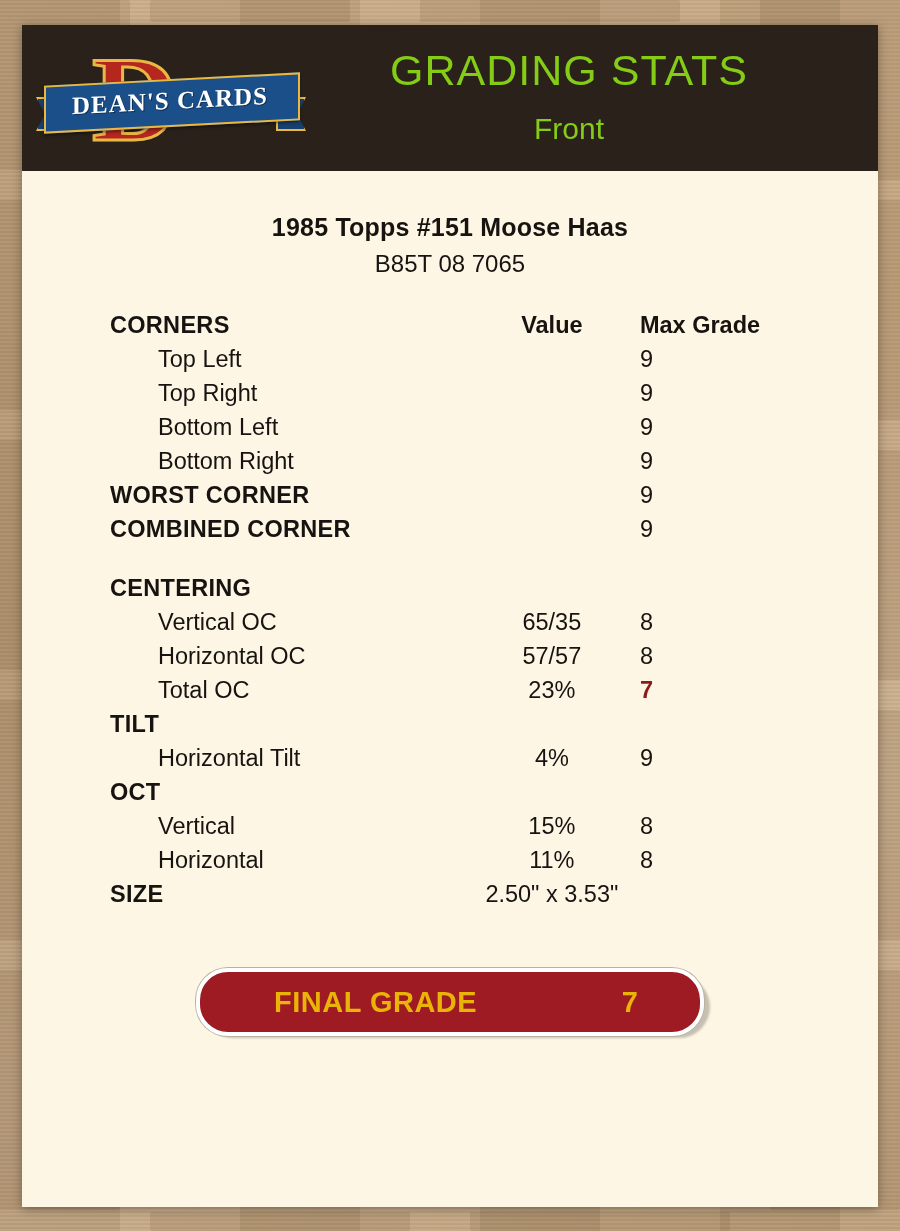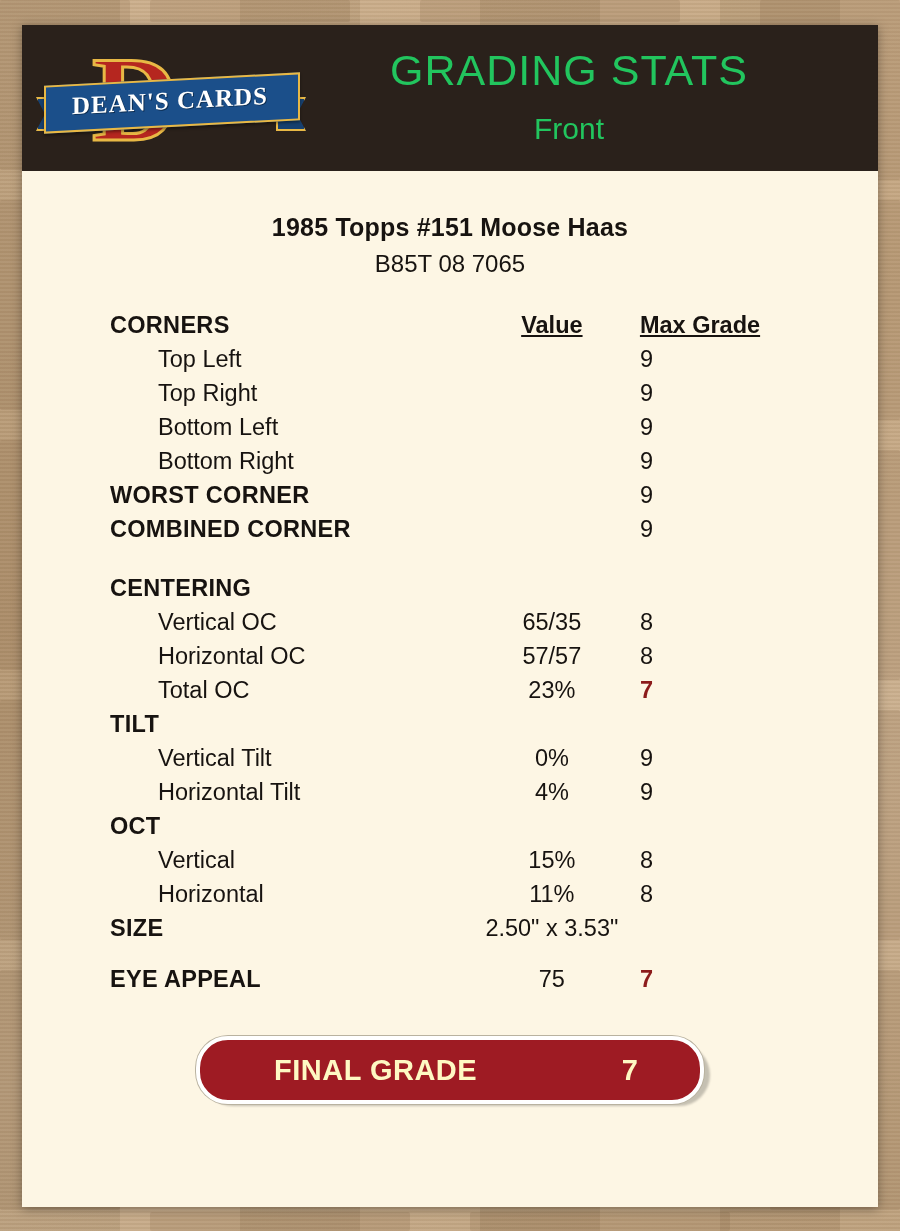--- a/index.html
+++ b/index.html
@@ -108,21 +108,21 @@
     height: 30px;
     background: #17406f;
     border: 2px solid #e8b845;
   }
   .logo .tail-l { left: -4px; clip-path: polygon(0 0, 100% 0, 100% 100%, 0 100%, 30% 50%); }
   .logo .tail-r { right: -6px; clip-path: polygon(0 0, 100% 0, 70% 50%, 100% 100%, 0 100%); }
 
   .header-titles {
     flex: 1;
     text-align: center;
-    color: #22c55e;
+    color: #84cc16;
     padding-right: 40px;
   }
   .header-titles .main {
     font-size: 43px;
     letter-spacing: 1px;
     line-height: 1.05;
   }
   .header-titles .sub {
     font-size: 30px;
     line-height: 1.3;
@@ -156,21 +156,21 @@
   table.stats td {
     padding: 3.5px 0;
     vertical-align: baseline;
   }
   td.c-label { width: 330px; }
   td.c-value { width: 190px; text-align: center; }
   td.c-grade { width: 160px; text-align: left; }
 
   .sec-head { font-weight: bold; letter-spacing: 0.3px; }
   .indent { padding-left: 48px !important; }
-  .col-head { font-weight: bold; text-decoration: underline; }
+  .col-head { font-weight: bold; }
   .grade-red { color: #8c1b1b; font-weight: bold; }
   .spacer-row td { height: 18px; padding: 0; }
   .small-gap td { height: 10px; padding: 0; }
 
   
   .final-wrap {
     margin: 40px auto 0 auto;
     width: 508px;
     position: relative;
   }
@@ -186,21 +186,21 @@
   }
   .final-bar {
     position: relative;
     height: 60px;
     background: #9e1b23;
     border: 4px solid #ffffff;
     border-radius: 32px;
     box-shadow: 0 0 0 1px #b9b2a0;
     display: flex;
     align-items: center;
-    color: #fef9c3;
+    color: #eab308;
   }
   .final-label {
     font-size: 29px;
     font-weight: bold;
     letter-spacing: 0.5px;
     margin-left: 74px;
   }
   .final-value {
     font-size: 29px;
     font-weight: bold;
@@ -314,25 +314,20 @@
           <td class="c-value">23%</td>
           <td class="c-grade grade-red">7</td>
         </tr>
 
         <tr>
           <td class="c-label sec-head">TILT</td>
           <td class="c-value"></td>
           <td class="c-grade"></td>
         </tr>
         <tr>
-          <td class="c-label indent">Vertical Tilt</td>
-          <td class="c-value">0%</td>
-          <td class="c-grade">9</td>
-        </tr>
-        <tr>
           <td class="c-label indent">Horizontal Tilt</td>
           <td class="c-value">4%</td>
           <td class="c-grade">9</td>
         </tr>
 
         <tr>
           <td class="c-label sec-head">OCT</td>
           <td class="c-value"></td>
           <td class="c-grade"></td>
         </tr>
@@ -350,25 +345,20 @@
         <tr>
           <td class="c-label sec-head">SIZE</td>
           <td class="c-value">2.50" x 3.53"</td>
           <td class="c-grade"></td>
         </tr>
 
         <tr class="small-gap">
             <td colspan="3"></td>
           </tr>
 
-        <tr>
-          <td class="c-label sec-head">EYE APPEAL</td>
-          <td class="c-value">75</td>
-          <td class="c-grade grade-red">7</td>
-        </tr>
       </tbody>
     </table>
 
     <div class="final-wrap">
       <div class="final-shadow"></div>
       <div class="final-bar">
         <div class="final-label">FINAL GRADE</div>
         <div class="final-value">7</div>
       </div>
     </div>

